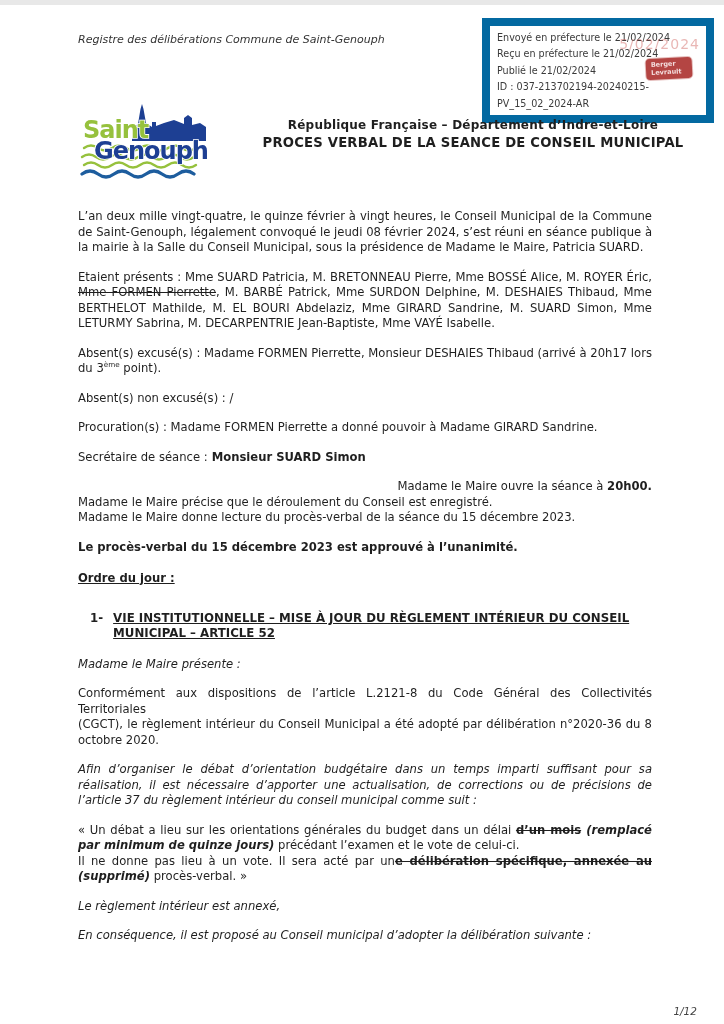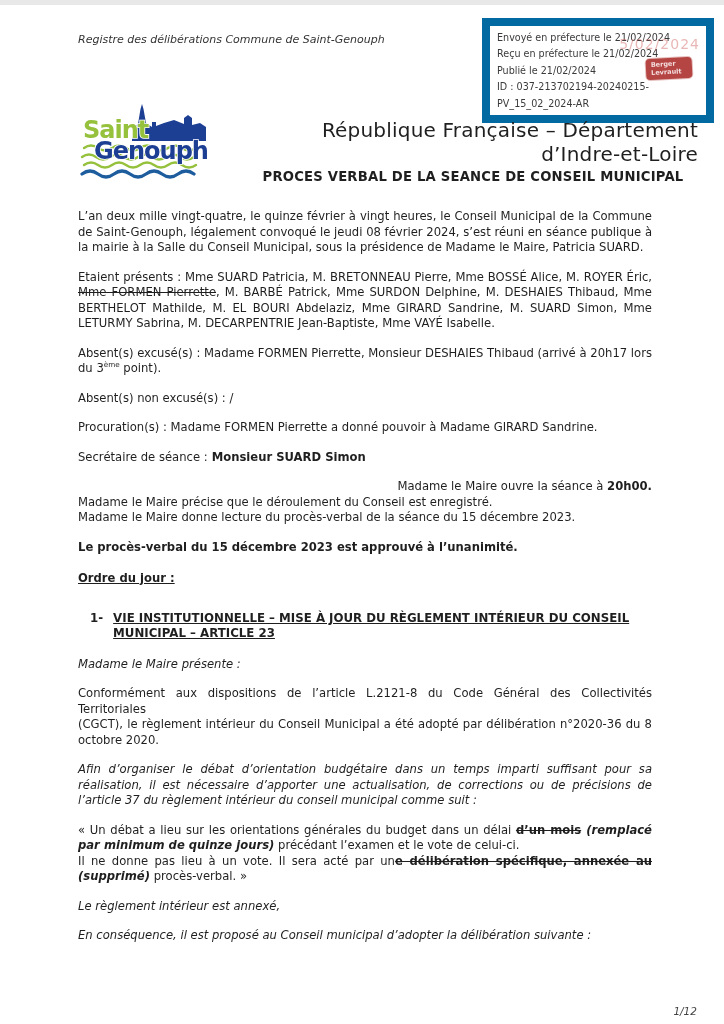--- a/index.html
+++ b/index.html
@@ -41,21 +41,21 @@
     box-shadow: 0 0 0 1px rgba(180,69,67,.35);
     color: #f4dddd;
     font-size: 6.5px; line-height: 7.5px; font-weight: bold;
     display: flex; flex-direction: column; justify-content: center;
     padding-left: 5px;
   }
   
   .logo { position: absolute; left: 80px; top: 92px; width: 134px; height: 84px; }
   
   .title-block { position: absolute; left: 248px; top: 113px; width: 450px; }
-  .title-line1 { font-weight: normal; font-size: 20px; text-align: right; letter-spacing: 0.2px; }
+  .title-line1 { font-weight: bold; font-size: 12px; text-align: center; letter-spacing: 0.2px; }
   .title-line2 { font-weight: bold; font-size: 13.2px; text-align: center; margin-top: 3px; letter-spacing: 0.2px; }
   .title-line3 { font-weight: bold; font-style: italic; font-size: 13.2px; text-align: right; padding-right: 40px; margin-top: 3px; }
   .title-line3 span { text-decoration: underline; }
   
   .doc-body {
     position: absolute; left: 78px; top: 204px; width: 574px;
     font-size: 11.6px; line-height: 15.5px; text-align: justify;
   }
   .doc-body p { margin: 0 0 14px 0; }
   .u { }
@@ -137,21 +137,21 @@
       <div style="text-align:left;">Madame le Maire précise que le déroulement du Conseil est enregistré.</div>
       <div style="text-align:left;">Madame le Maire donne lecture du procès-verbal de la séance du 15 décembre 2023.</div>
     <p></p>
 
     <p class="p-approval" style="margin-bottom:16px;">Le procès-verbal du 15 décembre 2023 est approuvé à l’unanimité.</p>
 
     <p class="p-ordre"><span>Ordre du jour :</span></p>
 
     <div class="heading1">
       <span class="hnum">1-</span>
-      <span class="htext">VIE INSTITUTIONNELLE – MISE À JOUR DU RÈGLEMENT INTÉRIEUR DU CONSEIL MUNICIPAL – ARTICLE 23</span>
+      <span class="htext">VIE INSTITUTIONNELLE – MISE À JOUR DU RÈGLEMENT INTÉRIEUR DU CONSEIL MUNICIPAL – ARTICLE 52</span>
     </div>
 
     <p class="italic-sec">Madame le Maire présente :</p>
 
     <p class="italic-sec p-conformement" style="margin-bottom:13px;">
       </p>
       <div>Conformément aux dispositions de l’article L.2121-8 du Code Général des Collectivités Territoriales</div>
       <div>(CGCT), le règlement intérieur du Conseil Municipal a été adopté par délibération n°2020-36 du 8 octobre 2020.</div>
     <p></p>
 

